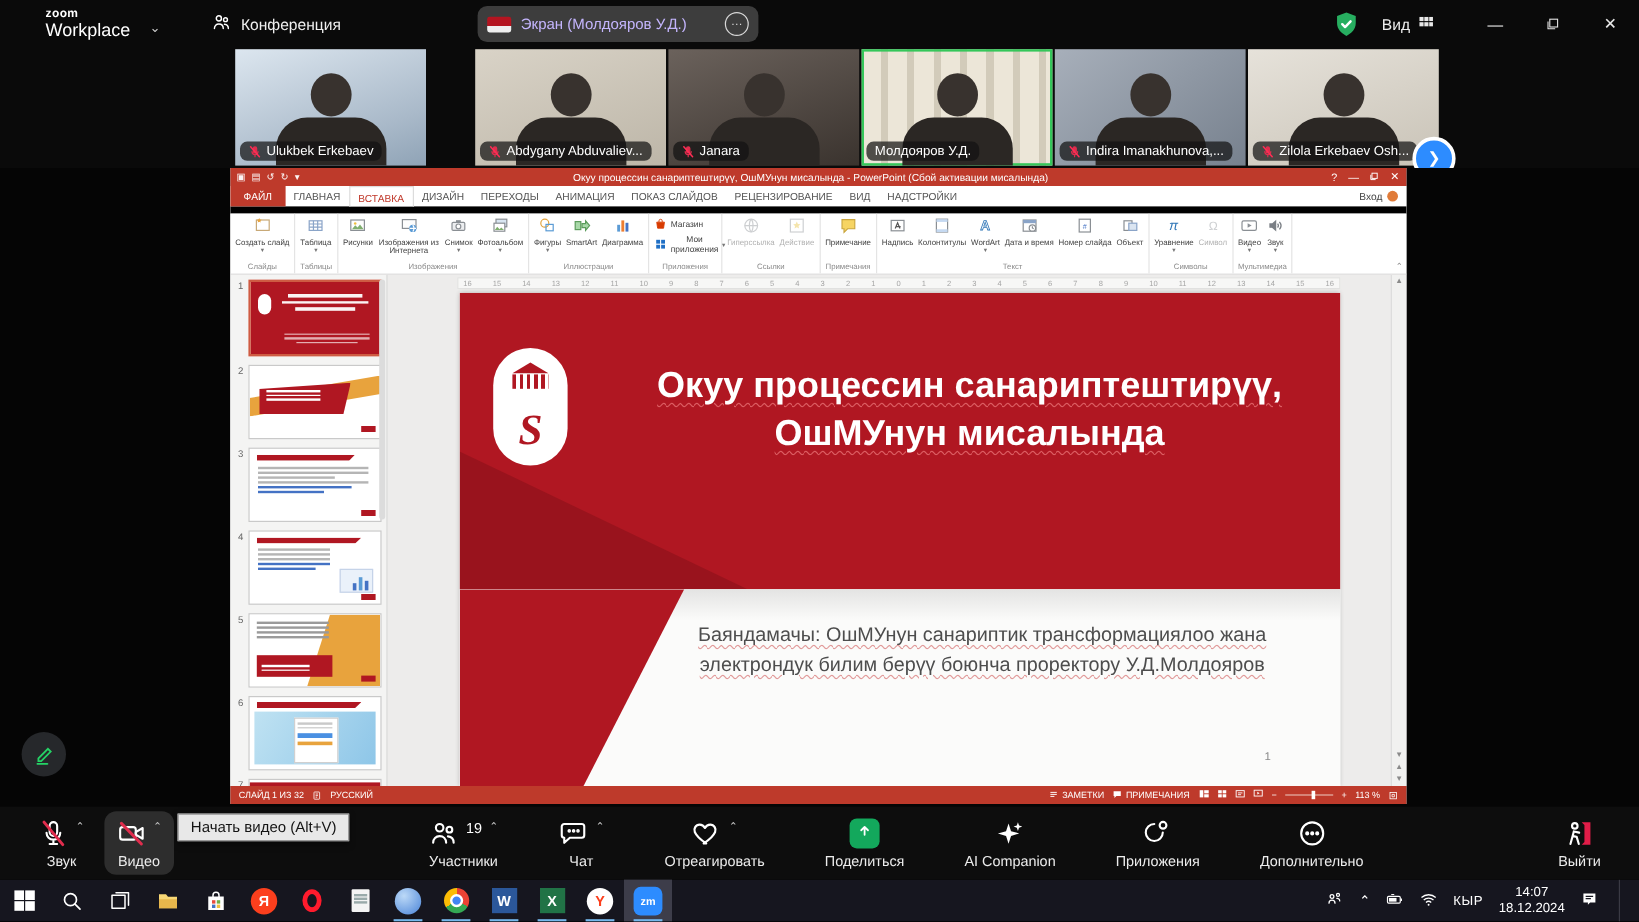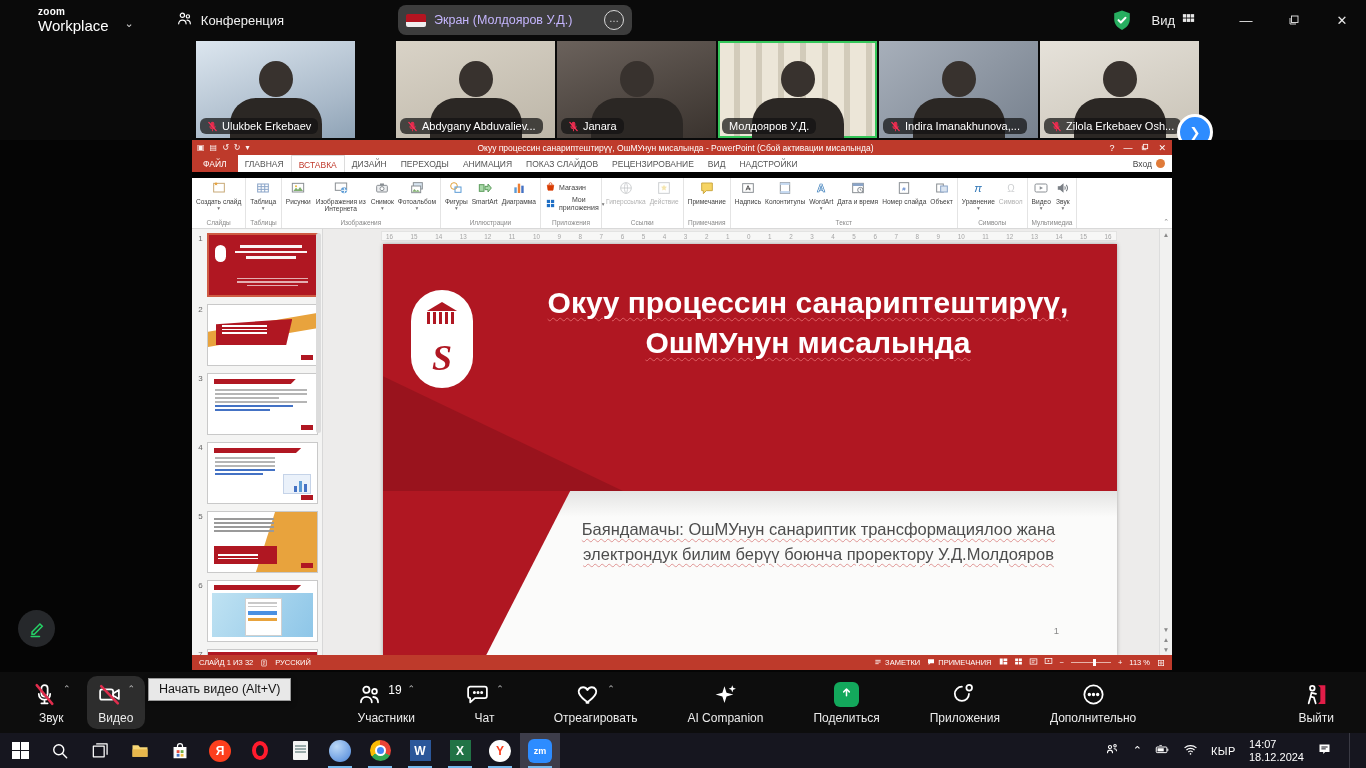--- a/index.html
+++ b/index.html
@@ -72,21 +72,21 @@
   .panel-scroll{position:absolute;left:124px;top:4px;width:5px;height:200px;background:#dcdcdc;border-radius:3px;}
   .edit-area{flex:1;position:relative;overflow:hidden;}
   .ruler{position:absolute;left:58px;top:2px;width:736px;height:10px;display:flex;justify-content:space-between;align-items:center;font-size:6.3px;color:#a5a5a5;padding:0 4px;box-sizing:border-box;background:#f7f7f6;border:1px solid #e3e3e2;}
   .slide-canvas{position:absolute;left:60px;top:15px;width:734px;height:412px;background:#fff;box-shadow:0 0 4px rgba(0,0,0,.3);overflow:hidden;}
   .banner{position:absolute;left:0;top:0;right:0;height:247px;background:#b01722;}
   .banner::after{content:"";position:absolute;left:0;bottom:0;width:240px;height:140px;background:rgba(40,0,4,.16);clip-path:polygon(0 18%,100% 100%,0 100%);}
   .logo-oval{position:absolute;left:28px;top:46px;width:62px;height:98px;background:#fff;border-radius:32px;}
   .logo-roof{position:absolute;left:50%;top:12px;transform:translateX(-50%);width:0;height:0;border-left:15px solid transparent;border-right:15px solid transparent;border-bottom:9px solid #b01722;}
   .logo-cols{position:absolute;left:50%;top:22px;transform:translateX(-50%);width:30px;height:12px;background:repeating-linear-gradient(90deg,#b01722 0 3px,#fff 3px 6px);}
   .logo-s{position:absolute;left:0;right:0;bottom:12px;text-align:center;font-family:"Liberation Serif","DejaVu Serif",serif;font-style:italic;font-weight:bold;font-size:36px;line-height:1;color:#b01722;}
-  .slide-title{position:absolute;left:140px;right:24px;top:39px;color:#fff;font-size:30px;font-weight:bold;line-height:1.32;text-align:center;text-decoration:underline wavy rgba(255,150,150,.55);text-decoration-thickness:1px;text-underline-offset:4px;}
+  .slide-title{position:absolute;left:140px;right:24px;top:58px;color:#fff;font-size:30px;font-weight:bold;line-height:1.32;text-align:center;text-decoration:underline wavy rgba(255,150,150,.55);text-decoration-thickness:1px;text-underline-offset:4px;}
   .lower{position:absolute;left:0;right:0;top:247px;bottom:0;background:#fbfbfa;}
   .lower::before{content:"";position:absolute;left:0;right:0;top:0;height:26px;background:linear-gradient(180deg,rgba(120,120,120,.18),rgba(120,120,120,0));}
   .wedge{position:absolute;left:0;top:0;bottom:0;width:100%;background:#b01722;clip-path:polygon(0 0,25.5% 0,14% 100%,0 100%);}
   .slide-subtitle{position:absolute;left:155px;right:18px;top:26px;font-size:16.5px;color:#4d4d4d;line-height:1.5;text-align:center;text-decoration:underline wavy rgba(200,60,60,.5);text-decoration-thickness:1px;text-underline-offset:3px;}
   .page-num{position:absolute;right:58px;bottom:20px;font-size:9.5px;color:#8a8a8a;}
   .v-scroll{width:12px;background:#f1f1f0;border-left:1px solid #ddd;display:flex;flex-direction:column;align-items:center;justify-content:space-between;font-size:6.5px;color:#8a8a8a;padding:2px 0;flex:none;}
   .v-scroll .grp{display:flex;flex-direction:column;gap:3px;align-items:center;}
   .ppt-status{height:15px;background:#be3a2b;color:#fff;display:flex;align-items:center;font-size:7.5px;padding:0 7px;gap:7px;flex:none;}
   .ppt-status .spacer{flex:1;}
   .st-item{display:flex;align-items:center;gap:3px;white-space:nowrap;}
@@ -133,21 +133,21 @@
   .word-a{background:#2b579a;}
   .excel-a{background:#217346;}
   .ya-y{background:#fff;color:#fc3f1d;}
   .zm-a{width:24px;height:24px;border-radius:6px;background:#2d8cff;color:#fff;font-size:9px;font-weight:bold;display:flex;align-items:center;justify-content:center;}
   .notepad-i{width:15px;height:19px;background:#f4f4f4;border-radius:1px;position:relative;}
   .notepad-i::after{content:"";position:absolute;left:2px;top:4px;width:11px;height:1.5px;background:#9aa;box-shadow:0 3px 0 #9aa,0 6px 0 #9aa;}
   .tray{margin-left:auto;display:flex;align-items:center;gap:13px;padding-right:12px;font-size:11px;}
   .tray svg{width:15px;height:15px;}
   .tray .chev{font-size:11px;color:#fff;}
   .lang{font-size:11px;letter-spacing:.5px;}
-  .clock{font-size:11px;line-height:13px;}
+  .clock{text-align:center;font-size:11px;line-height:13px;}
   .show-desktop{width:4px;height:35px;border-left:1px solid #3a3a44;margin-left:4px;}
 </style>
 </head>
 <body>
 
 <div class="screen">
 
   <header class="topbar">
     <div class="zlogo">
       <div class="l1">zoom</div>
@@ -841,36 +841,36 @@
           <div class="tb-top">
             <span><svg viewBox="0 0 24 24" fill="none" stroke="#fff" stroke-width="1.7" stroke-linecap="round" stroke-linejoin="round">
                 <path d="M12 20s-7.2-4.6-9.1-9c-1.2-2.9.7-6 3.9-6 2 0 3.4 1.2 4.2 2.6.8-1.4 2.2-2.6 4.2-2.6 3.2 0 5.1 3.1 3.9 6-1.9 4.4-9.1 9-9.1 9z" stroke-width="1.8"></path>
               </svg></span>
             <span class="tb-chev">⌃</span>
           </div>
           <div class="tb-label">Отреагировать</div>
         </div>
         <div class="tb-btn">
           <div class="tb-top">
-            <span><svg viewBox="0 0 24 24">
-                <path fill="#fff" d="M11 4l2 6.2L19.5 12 13 14l-2 6.2L9 14 2.5 12 9 10.2z"></path>
-                <path fill="#fff" d="M18.5 3l.9 2.6L22 6.5l-2.6.9-.9 2.6-.9-2.6L15 6.5l2.6-.9z"></path>
-              </svg></span>
-          </div>
-          <div class="tb-label">AI Companion</div>
-        </div>
-        <div class="tb-btn">
-          <div class="tb-top">
             <span class="share-box">
               <span><svg viewBox="0 0 24 24" fill="none" stroke="#fff" stroke-width="2.4" stroke-linecap="round" stroke-linejoin="round">
                   <path d="M12 17V7M7.5 11 12 6.5l4.5 4.5"></path>
                 </svg></span>
             </span>
           </div>
           <div class="tb-label">Поделиться</div>
+        </div>
+        <div class="tb-btn">
+          <div class="tb-top">
+            <span><svg viewBox="0 0 24 24">
+                <path fill="#fff" d="M11 4l2 6.2L19.5 12 13 14l-2 6.2L9 14 2.5 12 9 10.2z"></path>
+                <path fill="#fff" d="M18.5 3l.9 2.6L22 6.5l-2.6.9-.9 2.6-.9-2.6L15 6.5l2.6-.9z"></path>
+              </svg></span>
+          </div>
+          <div class="tb-label">AI Companion</div>
         </div>
         <div class="tb-btn">
           <div class="tb-top">
             <span><svg viewBox="0 0 24 24" fill="none" stroke="#fff" stroke-width="1.7" stroke-linecap="round" stroke-linejoin="round">
                 <path d="M9.5 4.5a6.8 6.8 0 1 0 6.8 6.8"></path>
                 <circle cx="16.5" cy="5.5" r="2.7"></circle>
               </svg></span>
           </div>
           <div class="tb-label">Приложения</div>
         </div>

